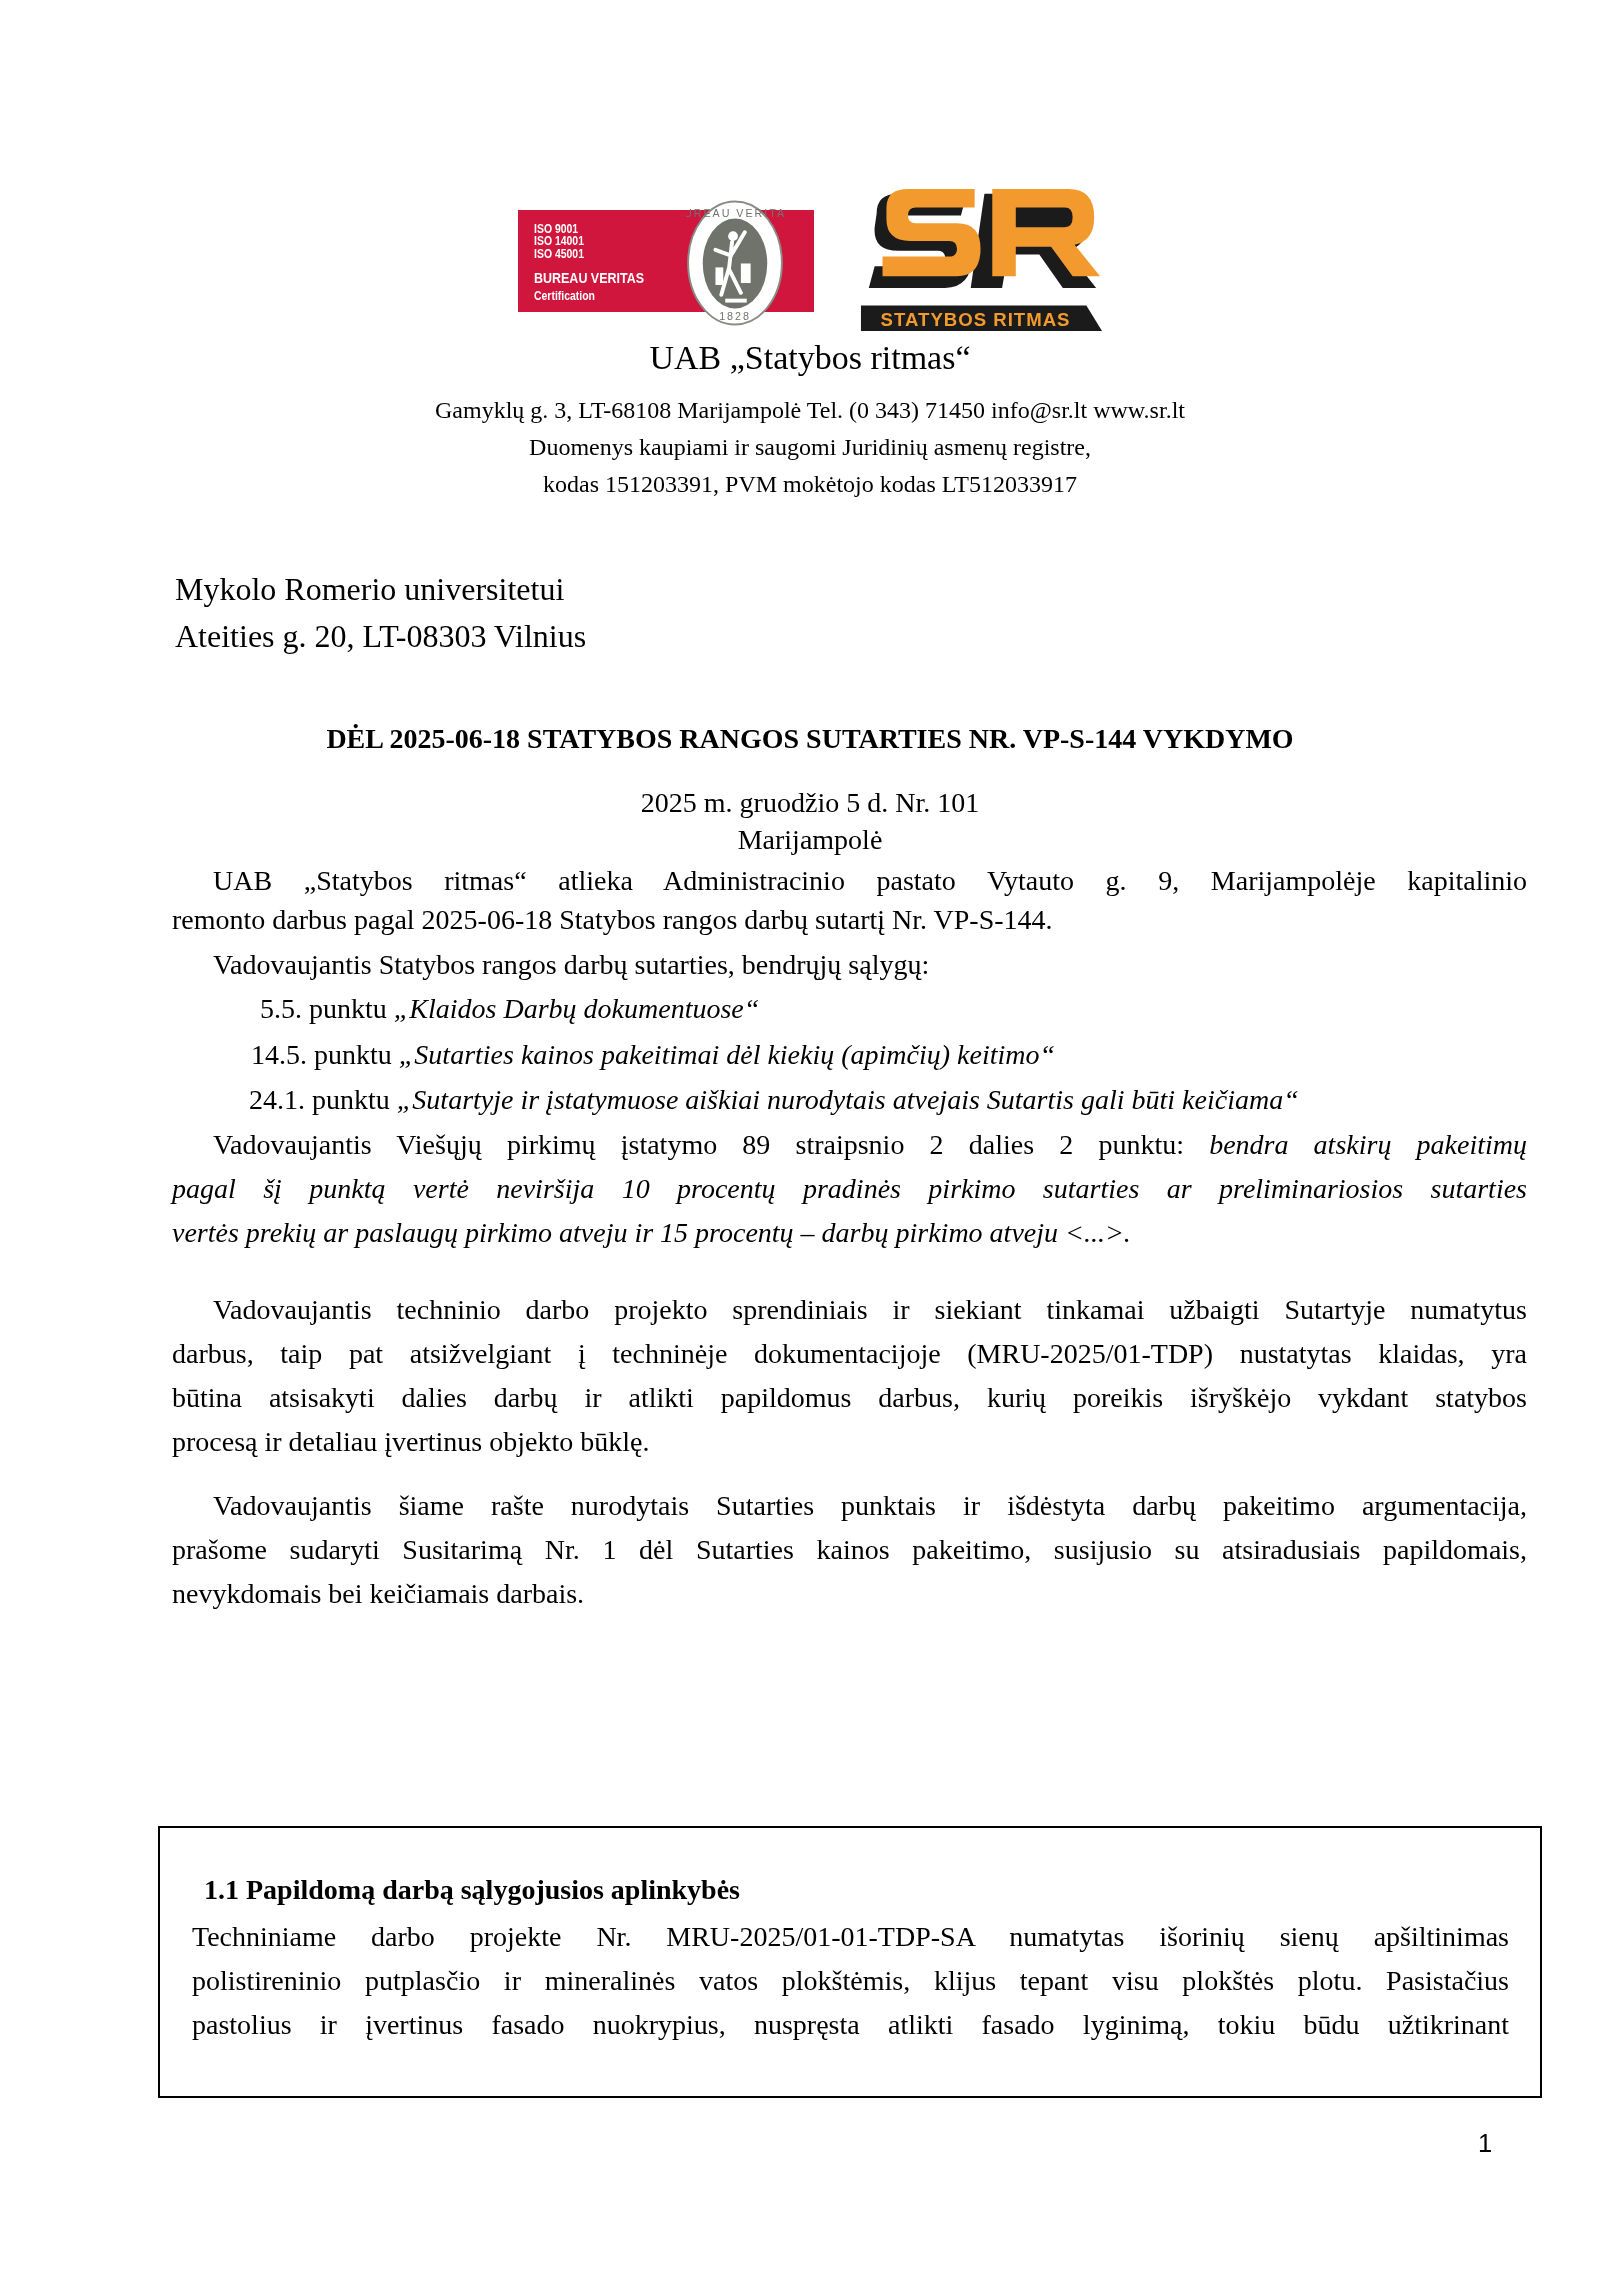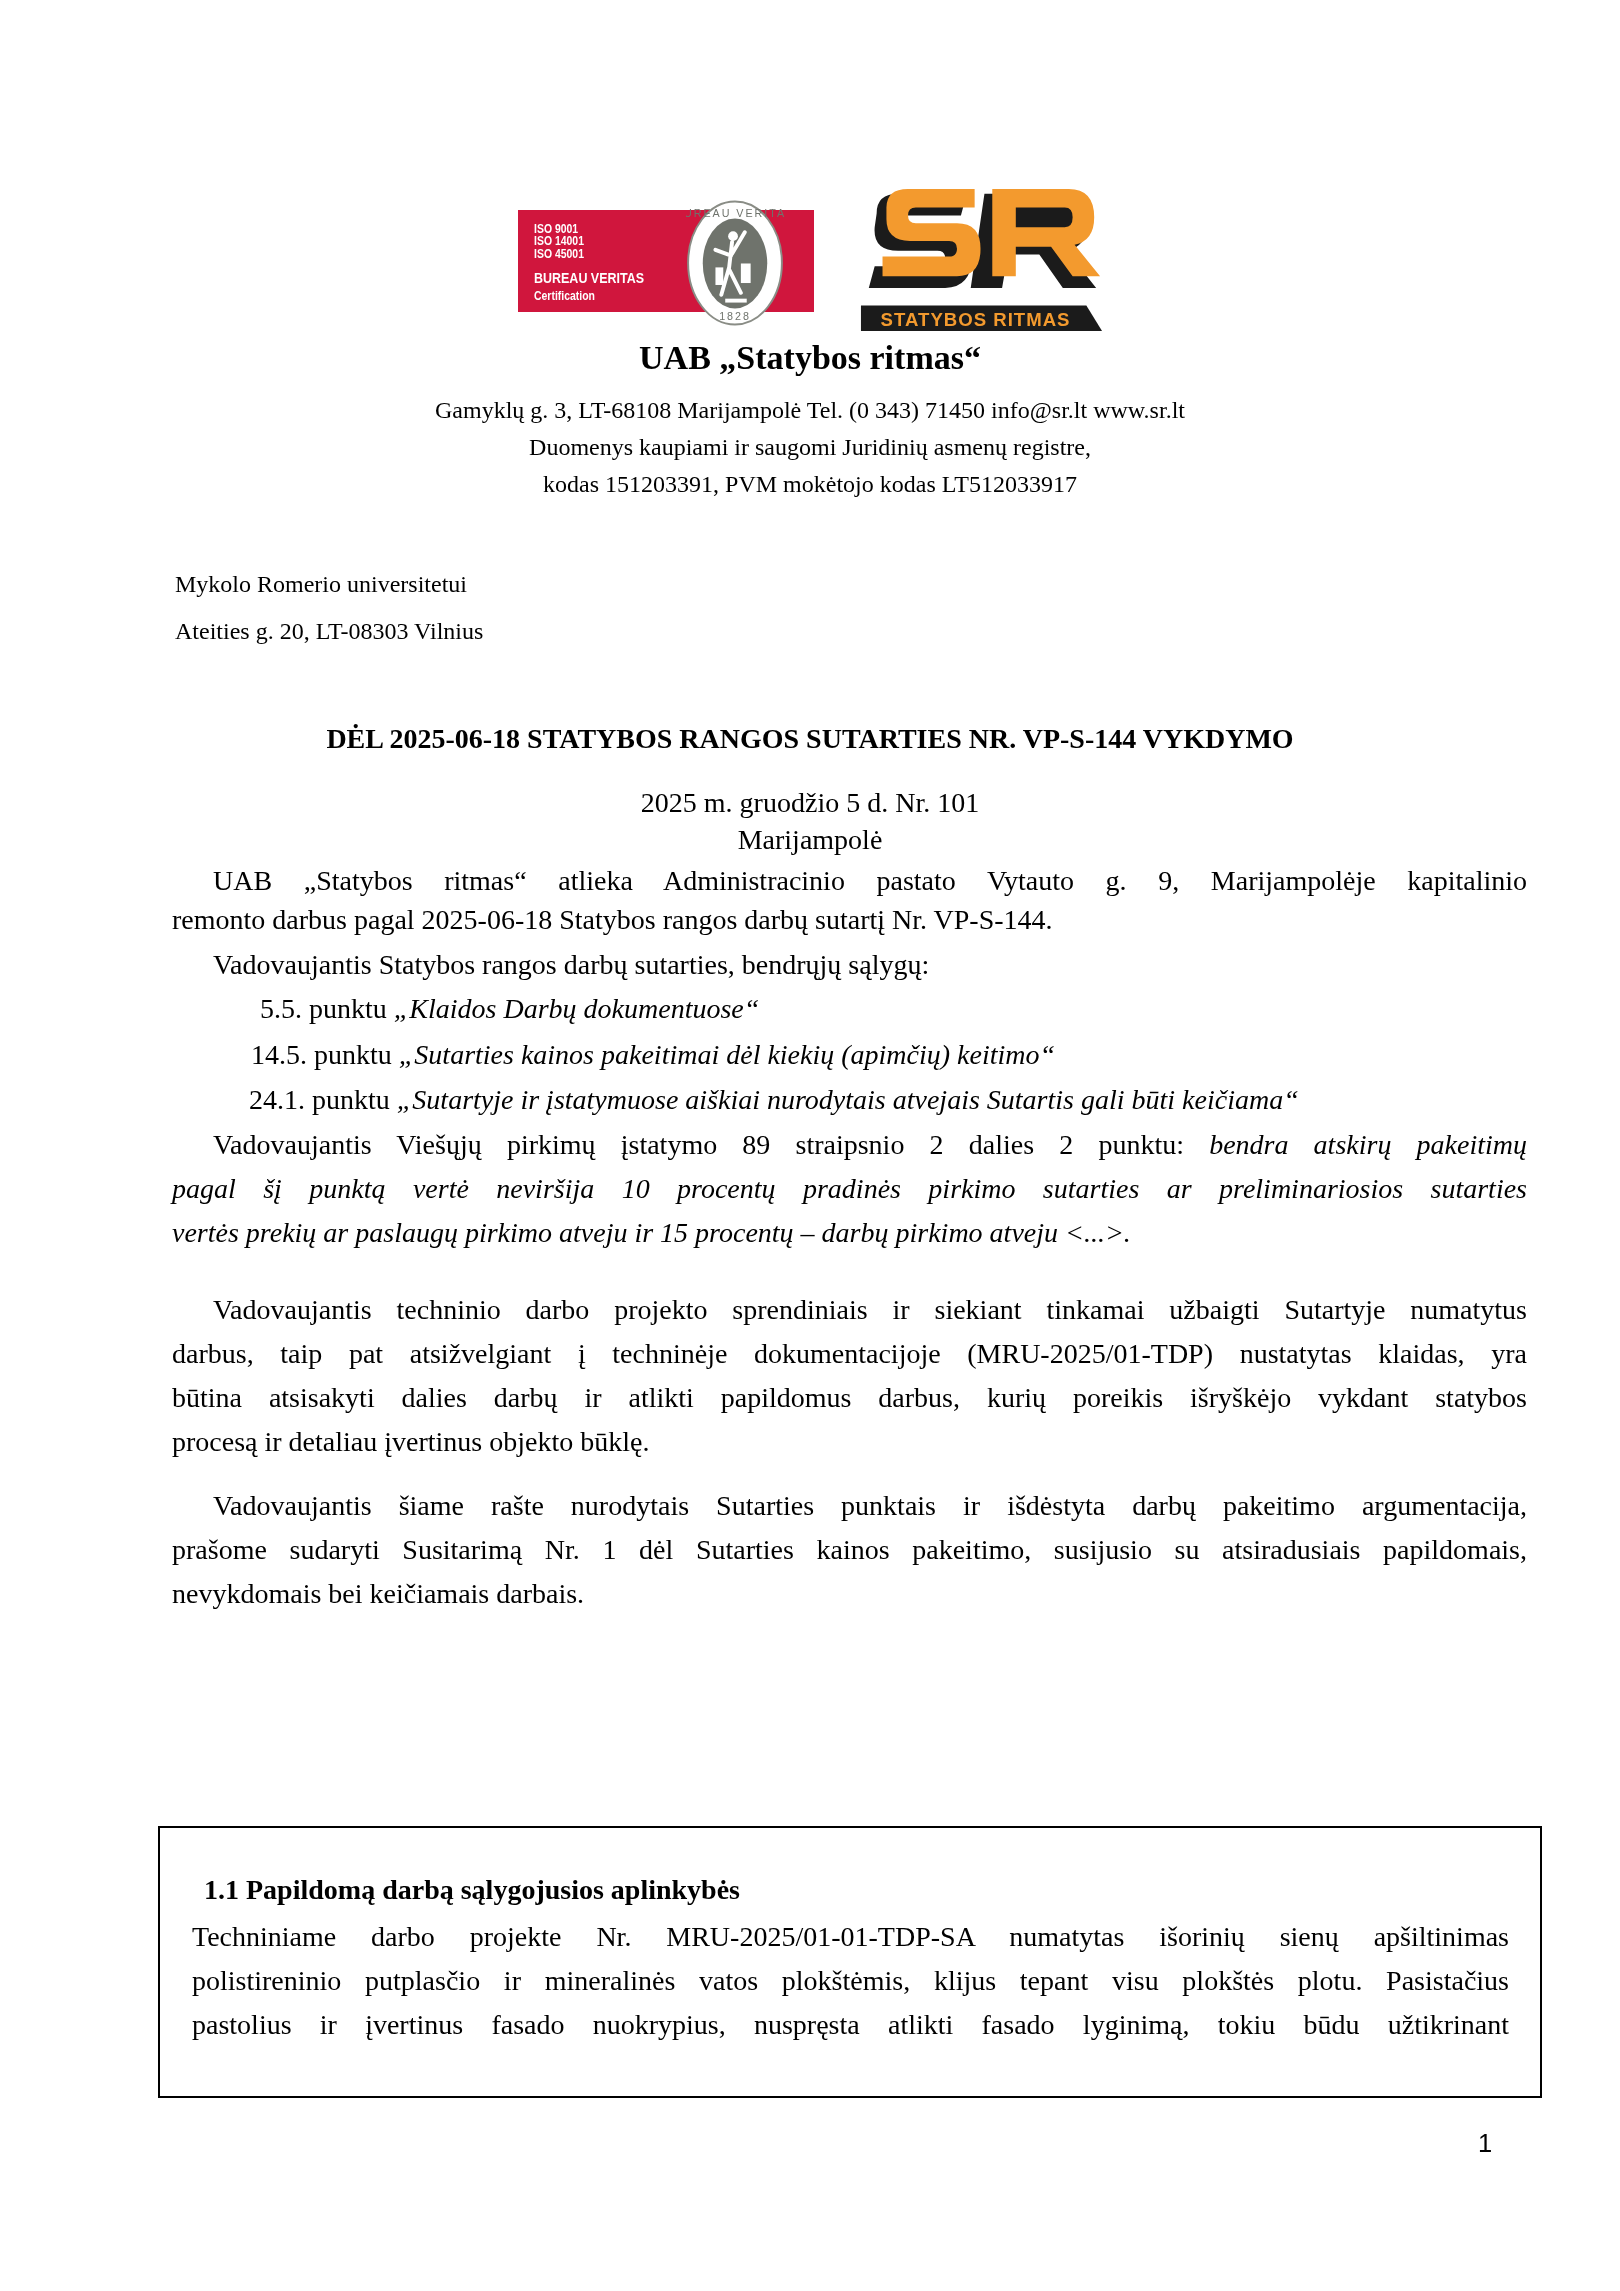--- a/index.html
+++ b/index.html
@@ -21,24 +21,24 @@
   .bv-name { font-size: 14.7px; transform: scaleX(0.85); transform-origin: left; }
   .bv-cert { font-size: 12.3px; transform: scaleX(0.85); transform-origin: left; }
   .bv-seal { position: absolute; left: 168px; top: 0; width: 98px; height: 128px; }
 
   .sr-logo { position: absolute; left: 859px; top: 186px; width: 245px; height: 147px; }
   .sr-band-text { position: absolute; left: 9.8px; top: 123px; width: 231px; text-align: left;
                   color: #f39a2e; font-family: "Liberation Sans", sans-serif; font-weight: bold;
                   font-size: 18.6px; letter-spacing: 1px; line-height: 21.6px; padding-left: 11.8px; }
 
   
-  .company-name { top: 341px; font-size: 34px; font-weight: bold; }
+  .company-name { top: 341px; font-size: 34px; font-weight: normal; }
   .hdr-line { font-size: 24px; }
 
-  .recipient { left: 175px; font-size: 24px; }
+  .recipient { left: 175px; font-size: 32px; }
 
   .doc-title { top: 725px; font-size: 28px; font-weight: bold; }
 
   .body-line { left: 172px; width: 1355px; font-size: 28px; line-height: 1; }
   .justify { text-align: justify; text-align-last: justify; }
   .indent { padding-left: 41px; box-sizing: border-box; }
 
   
   .section-box { position: absolute; left: 158px; top: 1826px; width: 1384px; height: 272px;
                  border: 2px solid #000; border-bottom-width: 2.9px; box-sizing: border-box; }

